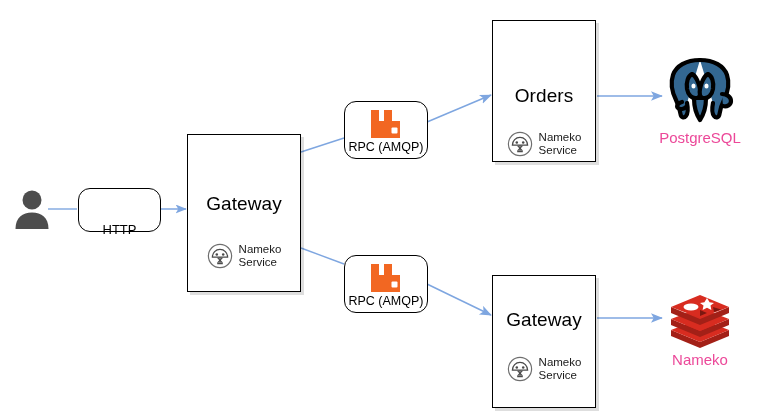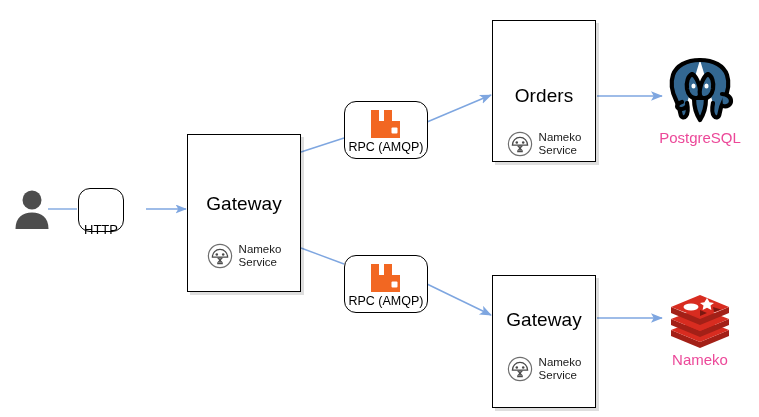--- a/index.html
+++ b/index.html
@@ -131,21 +131,21 @@
     <line x1="597" y1="318" x2="662" y2="318" stroke="#7EA6E0" stroke-width="1.5" marker-end="url(#ah)"></line>
   </svg>
 
   <div class="actor" style="left:12px; top:188px; width:40px; height:42px;">
     <svg width="40" height="42" viewBox="0 0 40 42" xmlns="http://www.w3.org/2000/svg">
       <circle cx="20" cy="12" r="9.5" fill="#4D4D4D"></circle>
       <path d="M3.5 41 C3.5 29.5 10.5 24.5 20 24.5 C29.5 24.5 36.5 29.5 36.5 41 Z" fill="#4D4D4D"></path>
     </svg>
   </div>
 
-  <div class="proto-box" style="left:78px; top:188px; width:46px; height:44px;gap:39px;">
+  <div class="proto-box" style="left:78px; top:188px; width:83px; height:44px;gap:39px;">
     <svg width="38" height="22" viewBox="0 0 38 22" xmlns="http://www.w3.org/2000/svg" style="margin-top:1px;">
       <path d="M9.5 20.5 C4.6 20.5 1.5 17.6 1.5 14.2 C1.5 11.1 4.0 8.6 7.2 8.3
                C7.8 4.2 11.3 1.3 15.6 1.3 C19.2 1.3 22.3 3.5 23.5 6.6
                C24.4 6.1 25.4 5.8 26.6 5.8 C30.2 5.8 33.1 8.5 33.3 11.9
                C35.4 12.7 36.7 14.6 36.7 16.7 C36.7 18.9 34.9 20.5 32.5 20.5 Z" fill="#C2C2C2" stroke="#6C8EBF" stroke-width="1.2" stroke-linejoin="round"></path>
     </svg>
     <div class="proto-label">HTTP</div>
   </div>
 
   <div class="service-box" style="left:187px; top:134px; width:114px; height:158px;">

